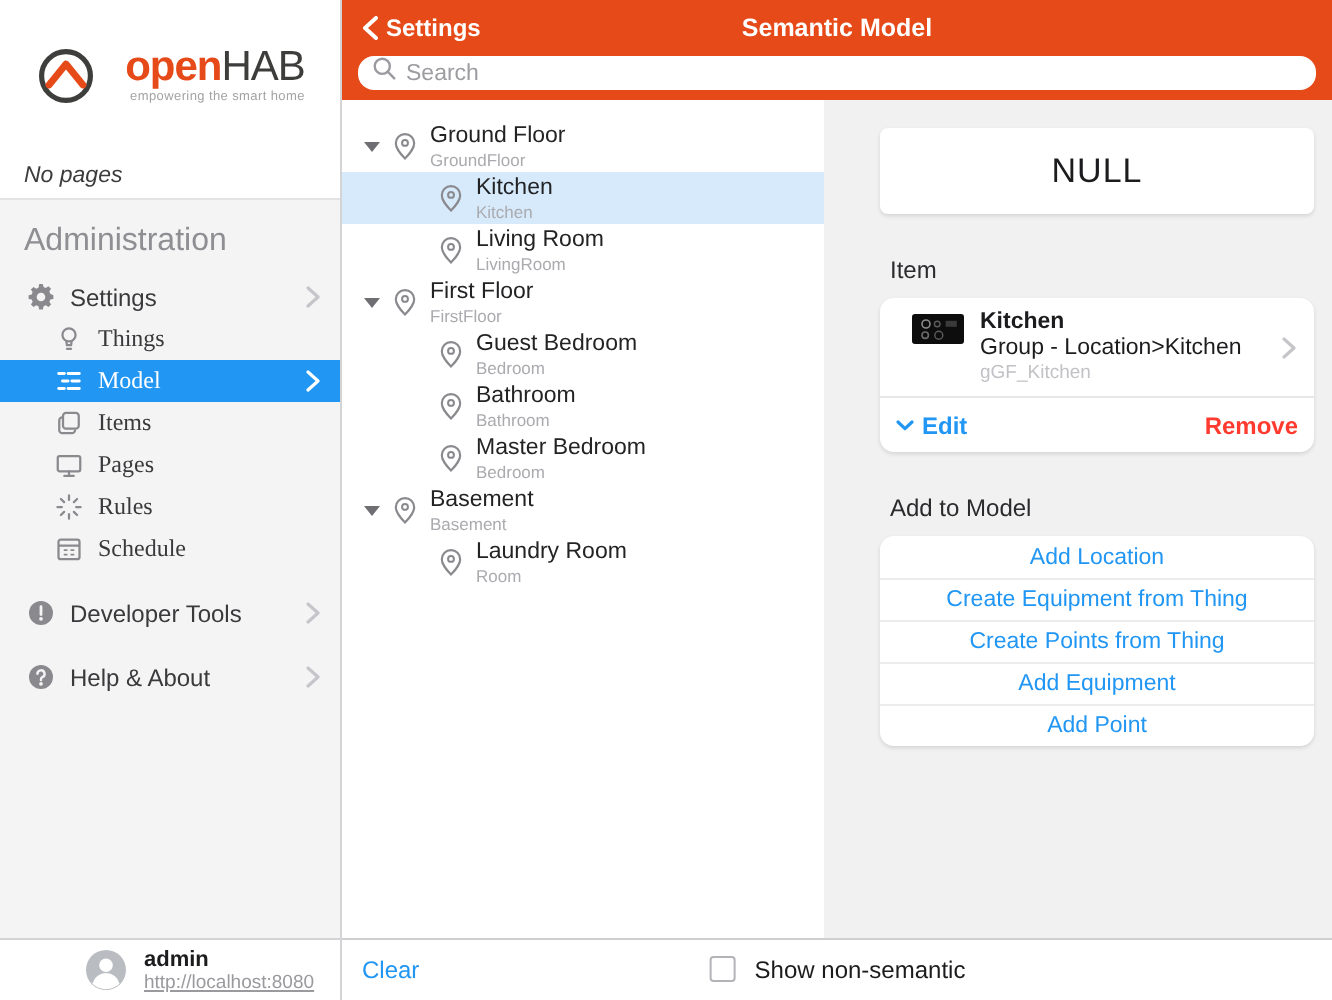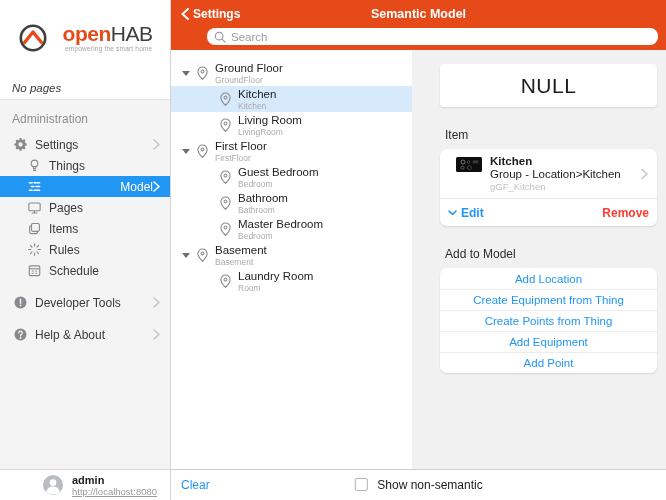--- a/index.html
+++ b/index.html
@@ -11,60 +11,60 @@
   .sidebar { width:171px; min-width:171px; display:flex; flex-direction:column; background:#fff; border-right:1px solid #d4d4d6; }
   .logo-area { height:76px; display:flex; align-items:center; justify-content:center; background:#fff; }
   .logo { display:flex; align-items:center; gap:5px; }
   .logo-text-wrap { display:flex; flex-direction:column; align-items:flex-end; }
   .logo-word { font-size:21px; line-height:20px; letter-spacing:-0.5px; }
   .logo-word .open { color:#e64a19; font-weight:bold;margin-left:10px; }
   .logo-word .hab { color:#3d3d3c; }
   .tagline { font-size:6.5px; color:#a3a3a3; margin-top:1px; letter-spacing:0.2px; }
   .no-pages { height:24px; border-bottom:1px solid #e3e3e5; display:flex; align-items:center; padding-left:12px; font-style:italic; color:#3c3c3c; font-size:11.5px; background:#fff; }
   .menu { flex:1; background:#f4f4f5; padding-top:8px; overflow:hidden; }
-  .menu-header { padding:4px 0 8px 12px; font-size:12px; color:#8e8e93; }
+  .menu-header { padding:4px 0 8px 12px; font-size:16px; color:#8e8e93; }
   .menu-item { height:21px; display:flex; align-items:center; padding-left:12px; padding-right:8px; font-size:12px; color:#3a3a3c; cursor:pointer; }
-  .menu-item.indent { padding-left:26px; }
+  .menu-item.indent { padding-left:26px;font-family:Liberation Serif, serif; }
   .menu-item.gap { margin-top:11px; }
   .mi-icon { width:16px; height:16px; margin-right:7px; display:flex; align-items:center; justify-content:center; color:#8a8a8e; flex:none; }
   .mi-label { flex:1; }
   .chev { color:#c6c6ca; display:flex; margin-right:2px; }
-  .menu-item.active { background:#2196f3; color:#fff;text-align:right; }
+  .menu-item.active { background:#2196f3; color:#fff; }
   .menu-item.active .mi-icon, .menu-item.active .chev { color:#fff; }
   .sidebar-footer { height:31px; border-top:1px solid #d4d4d6; display:flex; align-items:center; padding-left:43px; gap:9px; background:#fff; }
   .sf-texts { display:flex; flex-direction:column; justify-content:center; }
   .sf-name { font-size:11px; font-weight:bold; color:#1c1c1e; line-height:12px; }
   .sf-url { font-size:9.5px; color:#9a9a9e; line-height:11px;text-decoration:underline; }
 
   
   .main { flex:1; display:flex; flex-direction:column; min-width:0; }
   .topbar { height:28px; background:#e64a19; display:flex; align-items:center; position:relative; padding:0 10px; z-index:2; }
   .back-btn { display:flex; align-items:center; gap:4px; color:#fff; font-size:12px; font-weight:bold; cursor:pointer; z-index:3; }
   .topbar-title { position:absolute; left:0; right:0; text-align:center; color:#fff; font-weight:bold; font-size:12.5px; }
   .search-row { height:22px; background:#e64a19; padding:0 8px 5px; }
-  .search-box { height:17px; background:#fff; border-radius:8px; display:flex; align-items:center; padding:0 7px; gap:5px;margin-left:28px; }
+  .search-box { height:17px; background:#fff; border-radius:8px; display:flex; padding:0 7px; gap:5px; }
   .search-icon { display:flex; flex:none; }
   .search-input { border:none; outline:none; flex:1; font-size:11.5px; font-family:inherit; color:#333; background:transparent; height:100%; }
   .search-input::placeholder { color:#9c9ca1; }
 
   .content { flex:1; display:flex; min-height:0; }
   .tree-panel { width:241px; min-width:241px; background:#fff; padding-top:10px; overflow:hidden; }
   .tree-row { height:26px; display:flex; align-items:center; cursor:pointer; }
   .tree-row.lvl0 { padding-left:8px; }
   .tree-row.lvl1 { padding-left:45px; }
   .tree-row.selected { background:#d6eafc; }
   .caret-box { width:14px; display:flex; justify-content:center; flex:none; }
   .caret { width:0; height:0; border-left:4px solid transparent; border-right:4px solid transparent; border-top:5px solid #6e6e73; }
   .pin-box { width:18px; display:flex; justify-content:center; margin-right:4px; color:#8a8a8e; flex:none; }
   .tree-texts { display:flex; flex-direction:column; justify-content:center; min-width:0; }
   .tt1 { font-size:11.5px; color:#232325; line-height:12px; white-space:nowrap; }
   .tt2 { font-size:8.5px; color:#ababaf; line-height:10px; margin-top:1px; white-space:nowrap; }
 
   .details { flex:1; background:#f1f1f2; padding:14px 9px 0 28px; overflow:hidden; }
-  .null-card { height:43px; background:#fff; border-radius:4px; box-shadow:0 1px 2px rgba(0,0,0,0.12); display:flex; align-items:center; justify-content:center; font-size:21px; color:#1c1c1e; letter-spacing:0.5px; }
+  .null-card { height:43px; background:#fff; border-radius:4px; box-shadow:0 1px 2px rgba(0,0,0,0.12); display:flex; align-items:center; justify-content:center; font-size:17px; color:#1c1c1e; letter-spacing:0.5px; }
   .section-label { margin:21px 0 7px 5px; font-size:12px; color:#2b2b2e; }
   .card { background:#fff; border-radius:7px; box-shadow:0 1px 2px rgba(0,0,0,0.12); overflow:hidden; }
   .item-main { display:flex; padding:6px 8px 5px 16px; gap:8px; position:relative; align-items:flex-start; cursor:pointer; }
   .thumb { margin-top:2px; flex:none; border-radius:2px; }
   .item-lines { flex:1; min-width:0; }
   .il-name { font-size:11.5px; font-weight:bold; color:#1c1c1e; line-height:13px; }
   .il-type { font-size:11.5px; color:#1c1c1e; line-height:13px; }
   .il-id { font-size:9.5px; color:#c2c2c6; line-height:12px; }
   .item-chev { position:absolute; right:9px; top:50%; transform:translateY(-50%); color:#c6c6ca; display:flex; }
   .item-actions { border-top:1px solid #e8e8ea; height:28px; display:flex; align-items:center; justify-content:space-between; padding:0 8px; }
@@ -144,39 +144,39 @@
             <span class="mi-label">Model</span>
             <span class="chev">
               <svg width="7" height="11" viewBox="0 0 7 11">
                 <path d="M1 1 l5 4.5 L1 10" fill="none" stroke="currentColor" stroke-width="1.6" stroke-linecap="round" stroke-linejoin="round"></path>
               </svg>
             </span>
           </div>
           <div class="menu-item indent">
             <span class="mi-icon">
               <svg width="15" height="15" viewBox="0 0 16 16">
+                <g fill="none" stroke="currentColor" stroke-width="1.2">
+                  <rect x="4.8" y="2.6" width="8.4" height="8.4" rx="1.6"></rect>
+                  <path d="M11.2 11.4v.4a1.6 1.6 0 0 1-1.6 1.6H4.4a1.6 1.6 0 0 1-1.6-1.6V6.6A1.6 1.6 0 0 1 4.4 5h.4"></path>
+                </g>
+              </svg>
+            </span>
+            <span class="mi-label">Items</span>
+          </div>
+          <div class="menu-item indent">
+            <span class="mi-icon">
+              <svg width="15" height="15" viewBox="0 0 16 16">
                 <g fill="none" stroke="currentColor" stroke-width="1.2" stroke-linecap="round">
                   <rect x="2" y="3.2" width="12" height="8.2" rx="1"></rect>
                   <path d="M8 11.4v2"></path>
                   <path d="M5.5 13.8h5"></path>
                 </g>
               </svg>
             </span>
             <span class="mi-label">Pages</span>
-          </div>
-          <div class="menu-item indent">
-            <span class="mi-icon">
-              <svg width="15" height="15" viewBox="0 0 16 16">
-                <g fill="none" stroke="currentColor" stroke-width="1.2">
-                  <rect x="4.8" y="2.6" width="8.4" height="8.4" rx="1.6"></rect>
-                  <path d="M11.2 11.4v.4a1.6 1.6 0 0 1-1.6 1.6H4.4a1.6 1.6 0 0 1-1.6-1.6V6.6A1.6 1.6 0 0 1 4.4 5h.4"></path>
-                </g>
-              </svg>
-            </span>
-            <span class="mi-label">Items</span>
           </div>
           <div class="menu-item indent">
             <span class="mi-icon">
               <svg width="15" height="15" viewBox="0 0 16 16">
                 <g stroke="currentColor" stroke-width="1.2" stroke-linecap="round">
                   <path d="M8 1.8v2.4"></path>
                   <path d="M8 11.8v2.4"></path>
                   <path d="M1.8 8h2.4"></path>
                   <path d="M11.8 8h2.4"></path>
                   <path d="M3.7 3.7l1.7 1.7"></path>

